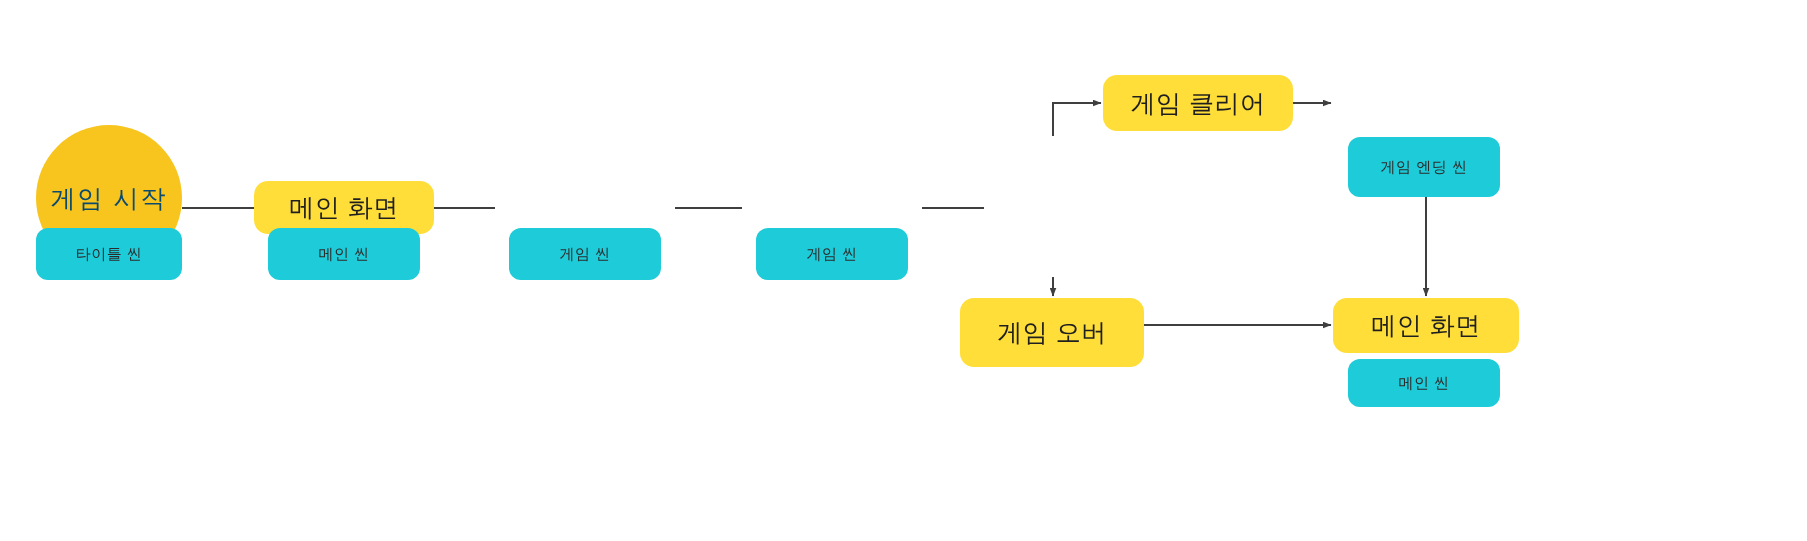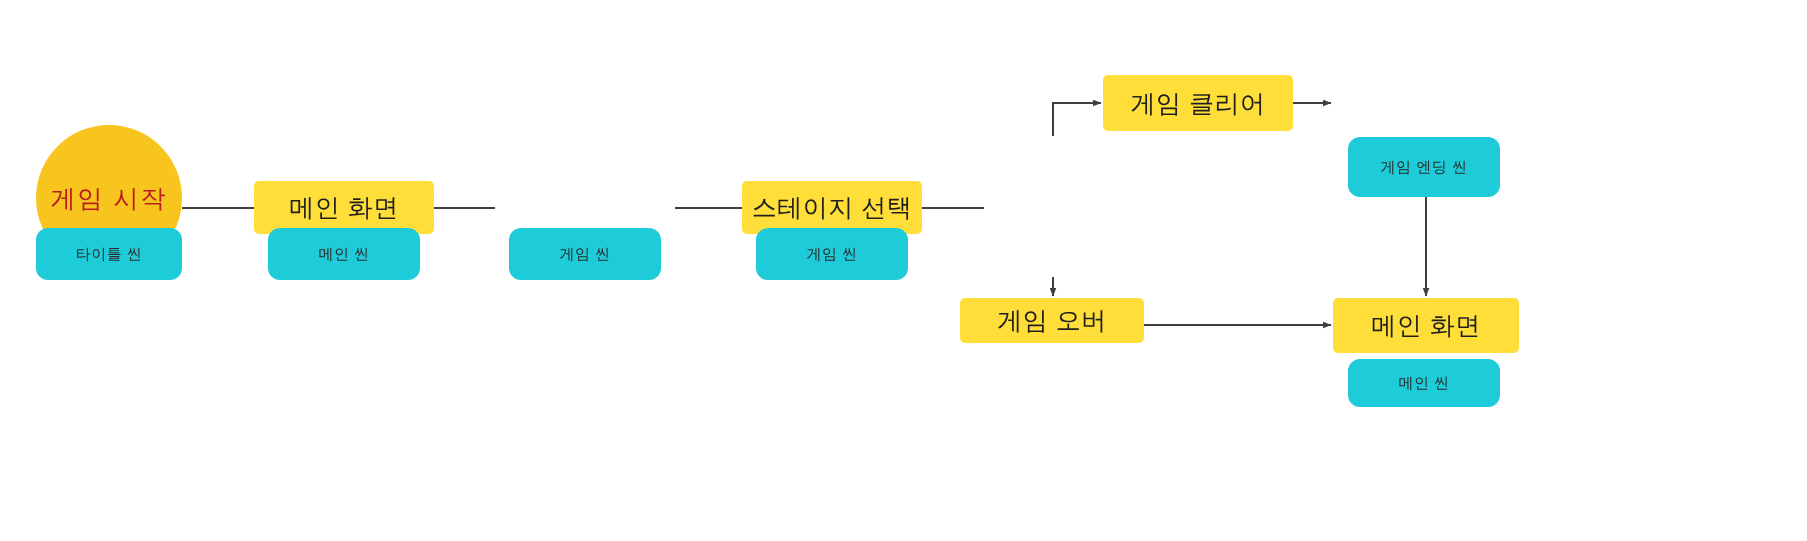--- a/index.html
+++ b/index.html
@@ -29,31 +29,31 @@
     position: absolute;
     box-sizing: border-box;
     display: flex;
     align-items: center;
     justify-content: center;
     text-align: center;
     color: #1f1f1f;
   }
   .node-proc {
     background: #FFDE3A;
-    border-radius: 5px;
+    border-radius: 14px;
     font-size: 25px;
     letter-spacing: 0.5px;
     z-index: 3;
   }
   .node-start {
     background: #F7C51E;
     border-radius: 50%;
     font-size: 25px;
     letter-spacing: 2px;
-    color: #b91c1c;
+    color: #0c4a6e;
     z-index: 2;
     text-align: center;
   }
   .node-diamond {
     background: transparent;
     z-index: 3;
   }
   .diamond-shape {
     position: absolute;
     left: 0;
@@ -119,37 +119,34 @@
     <span>메인 화면</span>
   </div>
   <div class="node node-sub" style="left:268px; top:228px; width:152px; height:52px;">
     <span>메인 씬</span>
   </div>
 
   <div class="node node-sub" style="left:509px; top:228px; width:152px; height:52px;">
     <span>게임 씬</span>
   </div>
 
-  <div class="node node-proc" style="left:742px; top:181px; width:180px; height:53px;">
-    <span>스테이지 선택</span>
-  </div>
   <div class="node node-sub" style="left:756px; top:228px; width:152px; height:52px;">
     <span>게임 씬</span>
   </div>
 
 
   <div class="node node-proc" style="left:1103px; top:75px; width:190px; height:56px;">
     <span>게임 클리어</span>
   </div>
 
   <div class="node node-sub" style="left:1348px; top:137px; width:152px; height:60px;">
     <span>게임 엔딩 씬</span>
   </div>
 
-  <div class="node node-proc" style="left:960px; top:298px; width:184px; height:45px;">
+  <div class="node node-proc" style="left:960px; top:298px; width:184px; height:69px;">
     <span>게임 오버</span>
   </div>
 
   <div class="node node-proc" style="left:1333px; top:298px; width:186px; height:55px;">
     <span>메인 화면</span>
   </div>
   <div class="node node-sub" style="left:1348px; top:359px; width:152px; height:48px;">
     <span>메인 씬</span>
   </div>
 

